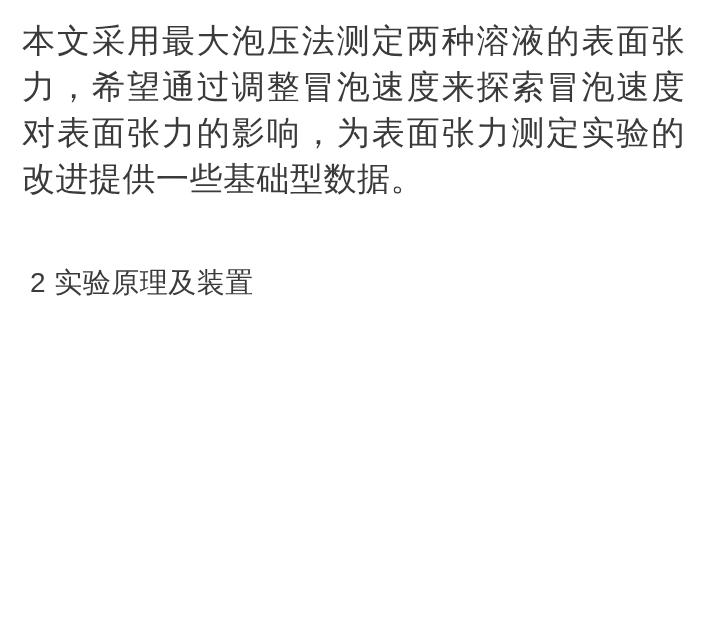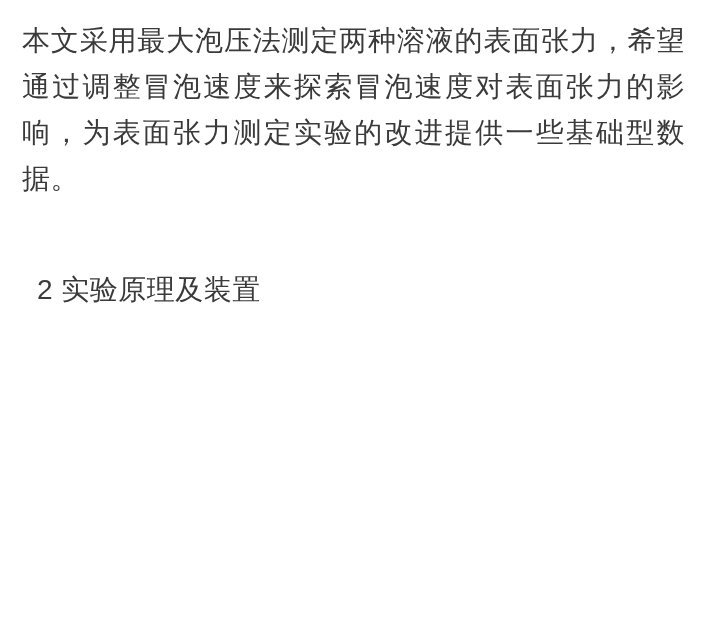--- a/index.html
+++ b/index.html
@@ -15,34 +15,34 @@
   }
   .page {
     box-sizing: border-box;
     width: 707px;
     height: 627px;
     padding: 18px 22px 0 22px;
     background: #ffffff;
   }
   .para {
     color: #3a3a3a;
-    font-size: 28px;
+    font-size: 33px;
     line-height: 46px;
     letter-spacing: 0.5px;
     text-align: justify;
     text-justify: inter-ideograph;
     margin: 0;
     font-weight: 400;
   }
   .heading {
     color: #3a3a3a;
     font-size: 28px;
     line-height: 46px;
     letter-spacing: 0.5px;
-    margin: 15px;
+    margin: 8px;
     font-weight: 400;
   }
   .spacer-lg {
     height: 50px;
   }
   .spacer-md {
     height: 48px;
   }
 </style>
 </head>

